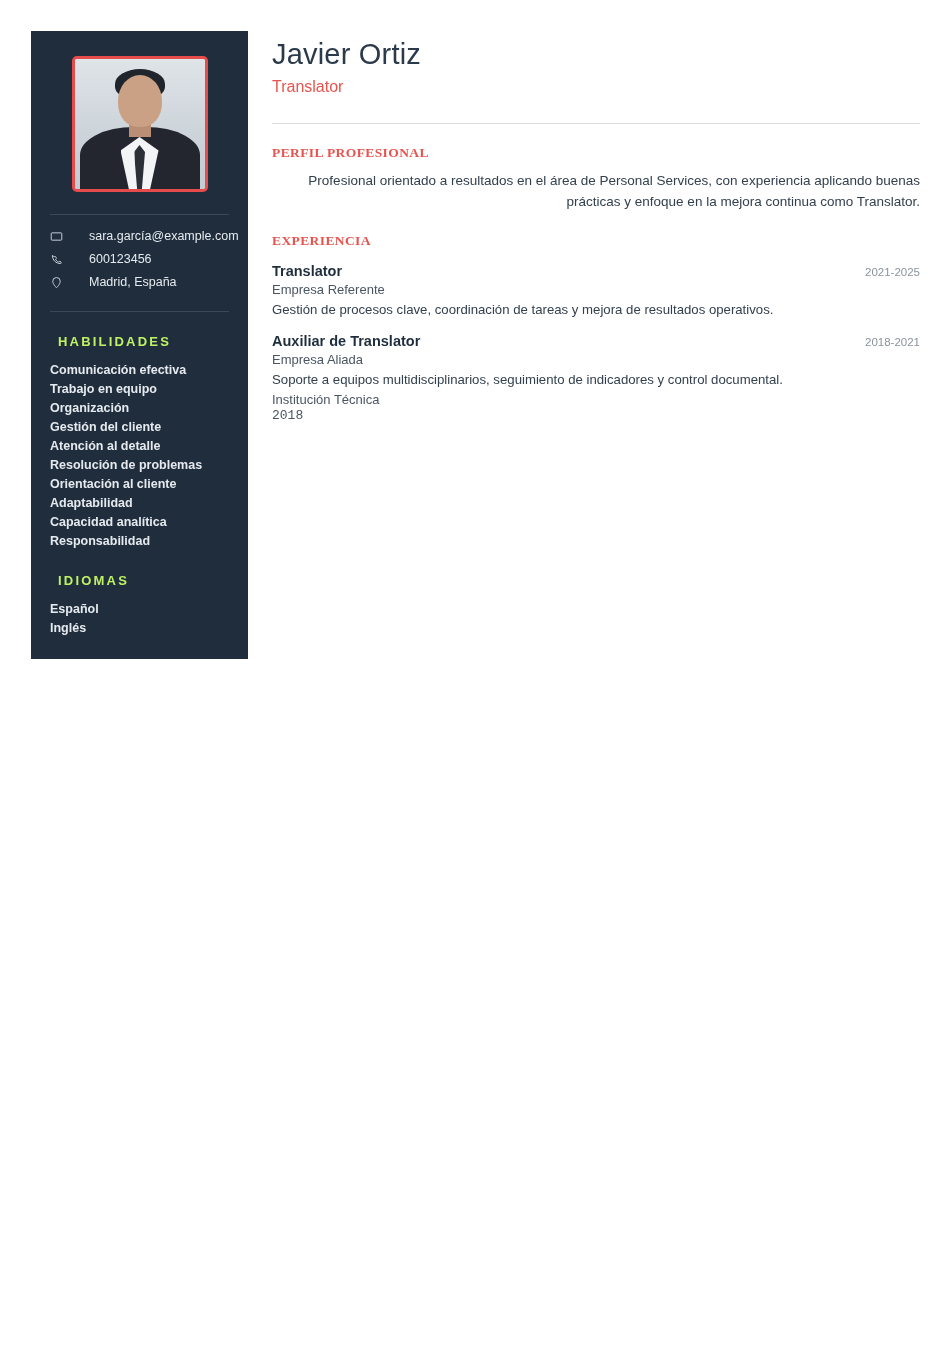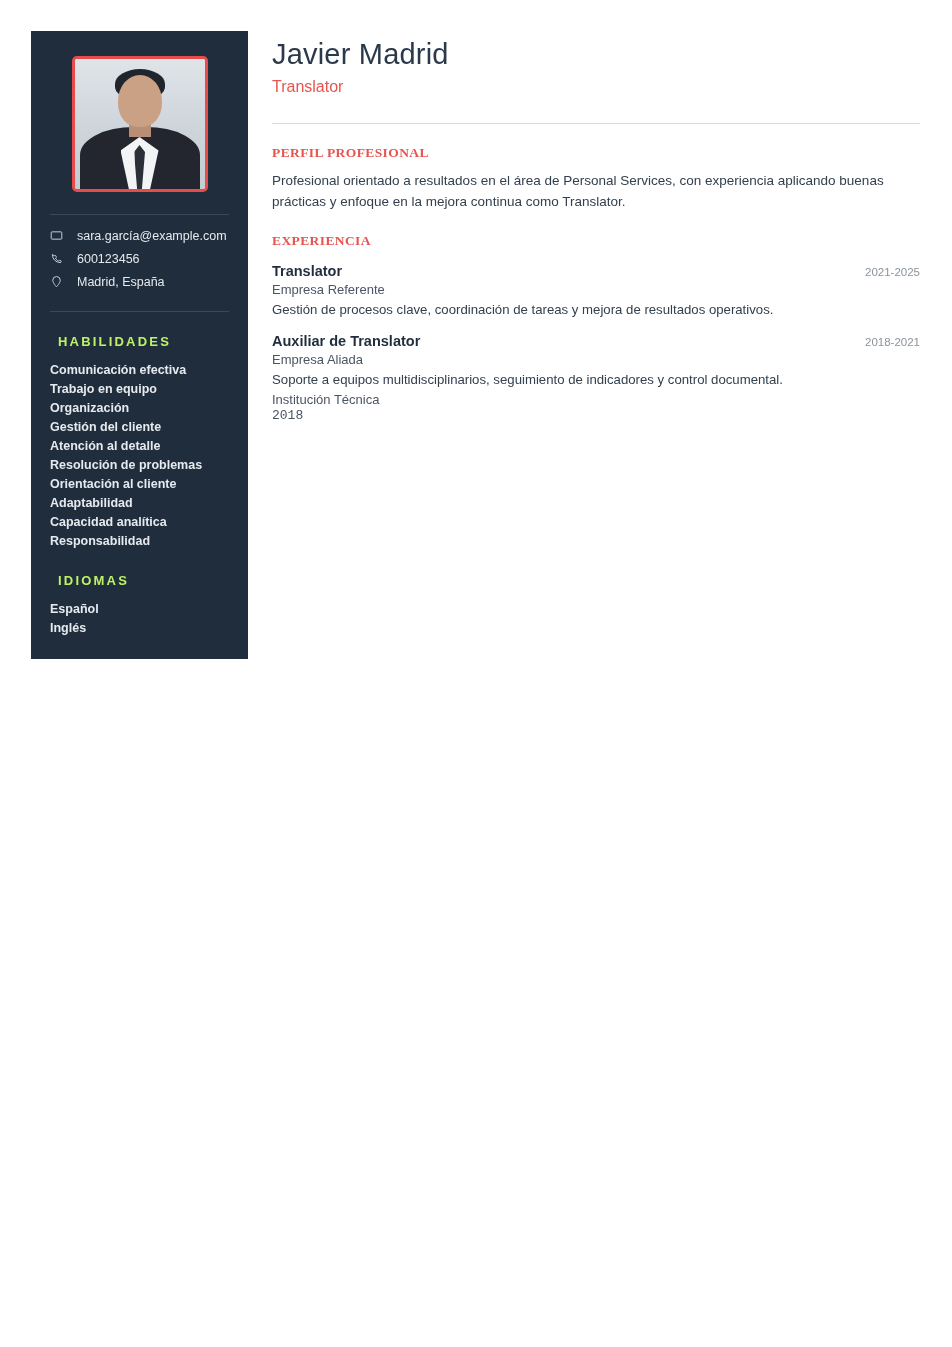--- a/index.html
+++ b/index.html
@@ -110,22 +110,22 @@
   }
   .divider {
     border-top: 1px solid #3b4857;
     margin: 22px 0 0 0;
   }
   .contact-list {
     margin-top: 14px;
   }
   .contact-row {
     display: flex;
-    align-items: flex-start;
-    gap: 14px;
+    align-items: center;
+    gap: 26px;
     margin-bottom: 9px;
     color: #e6eaee;
     font-size: 12.5px;
   }
   .contact-row .ico {
     width: 13px;
     height: 13px;
     flex: 0 0 13px;
     color: #c9d1d9;
     display: block;
@@ -179,20 +179,21 @@
     font-weight: bold;
     letter-spacing: 0.4px;
     margin: 21px 0 9px 0;
     font-family: Liberation Serif, serif;
   }
   .profile-text {
     font-size: 13.5px;
     line-height: 21px;
     color: #33404e;
     margin: 0;
+    text-align: right;
   }
   .job {
     margin-top: 14px;
     position: relative;
   }
   .job-head {
     display: flex;
     align-items: baseline;
     justify-content: space-between;
   }
@@ -306,21 +307,21 @@
     <div class="sb-section-title">IDIOMAS</div>
     <ul class="sb-list">
       <li>Español</li>
       <li>Inglés</li>
     </ul>
 
   </aside>
 
   <main class="main">
 
-    <h1 class="name">Javier Madrid</h1>
+    <h1 class="name">Javier Ortiz</h1>
     <div class="role">Translator</div>
 
     <div class="hr"></div>
 
     <h2 class="sec-title">PERFIL PROFESIONAL</h2>
     <p class="profile-text">Profesional orientado a resultados en el área de Personal Services, con experiencia aplicando buenas prácticas y enfoque en la mejora continua como Translator.</p>
 
     <h2 class="sec-title">EXPERIENCIA</h2>
 
     <div class="job">

